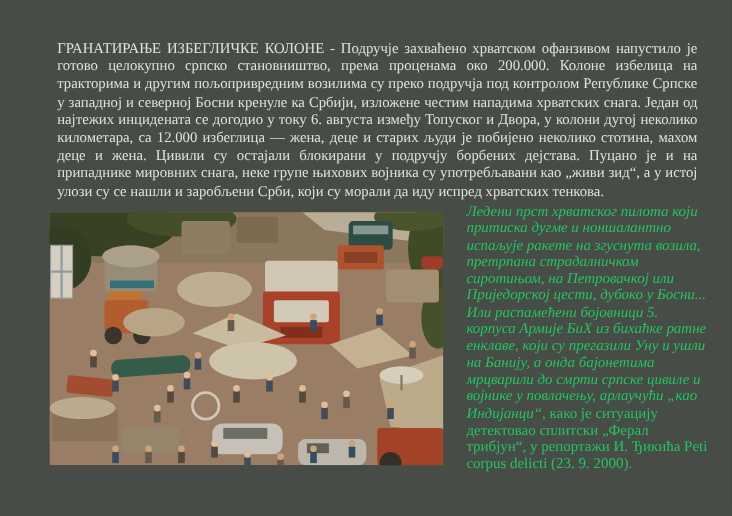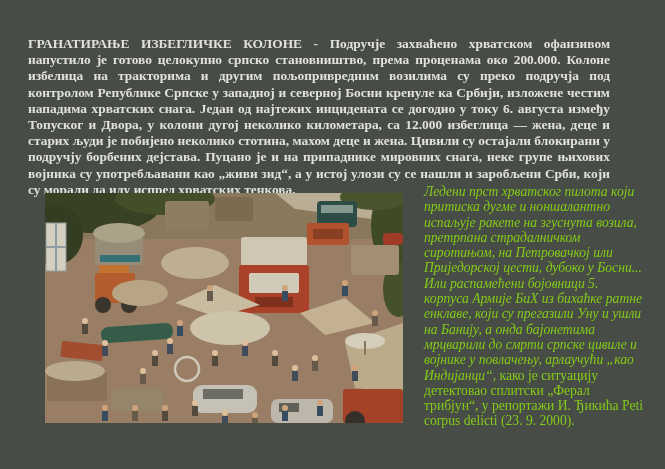--- a/index.html
+++ b/index.html
@@ -4,34 +4,34 @@
 <style>
   html,body { margin:0; padding:0; background:#454a46; }
   .page {
     position:relative;
     width:665px; height:469px;
     background:#474c47;
     font-family:"Liberation Serif", serif;
     overflow:hidden;
   }
   .lead {
-    position:absolute; left:28px; top:36px; width:582px; margin:0;
+    position:absolute; left:52px; top:36px; width:582px; margin:0;
     color:#e2e1db;
-    font-weight:bold;
+    font-weight:normal;
     font-size:13.4px; line-height:16.2px;
     text-align:justify;
   }
   .photo {
     position:absolute; left:45px; top:193px; width:358px; height:230px;
     line-height:0;
   }
   .photo svg { display:block; width:358px; height:230px; }
   .quote {
     position:absolute; left:424px; top:184px; width:221px; margin:0;
-    color:#84cc16;
+    color:#22c55e;
     font-size:13.6px; line-height:15.3px;
   }
   .quote .qi { font-style:italic; }
   .quote .qr { font-style:normal; }
 </style>
 </head>
 <body>
 
 <div class="page">
 

